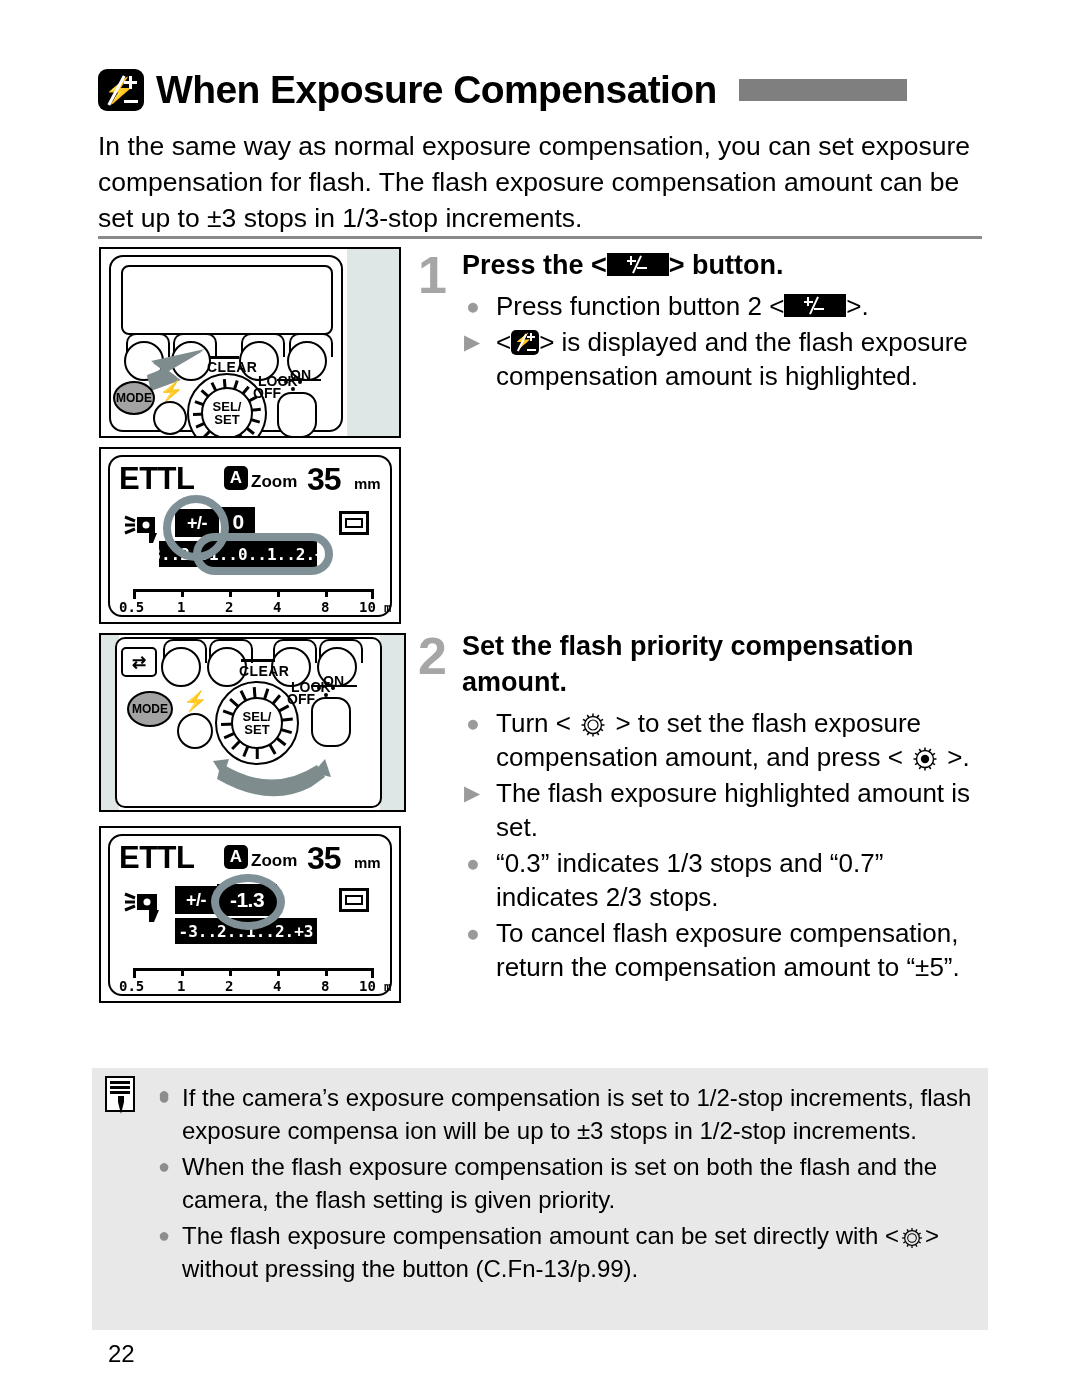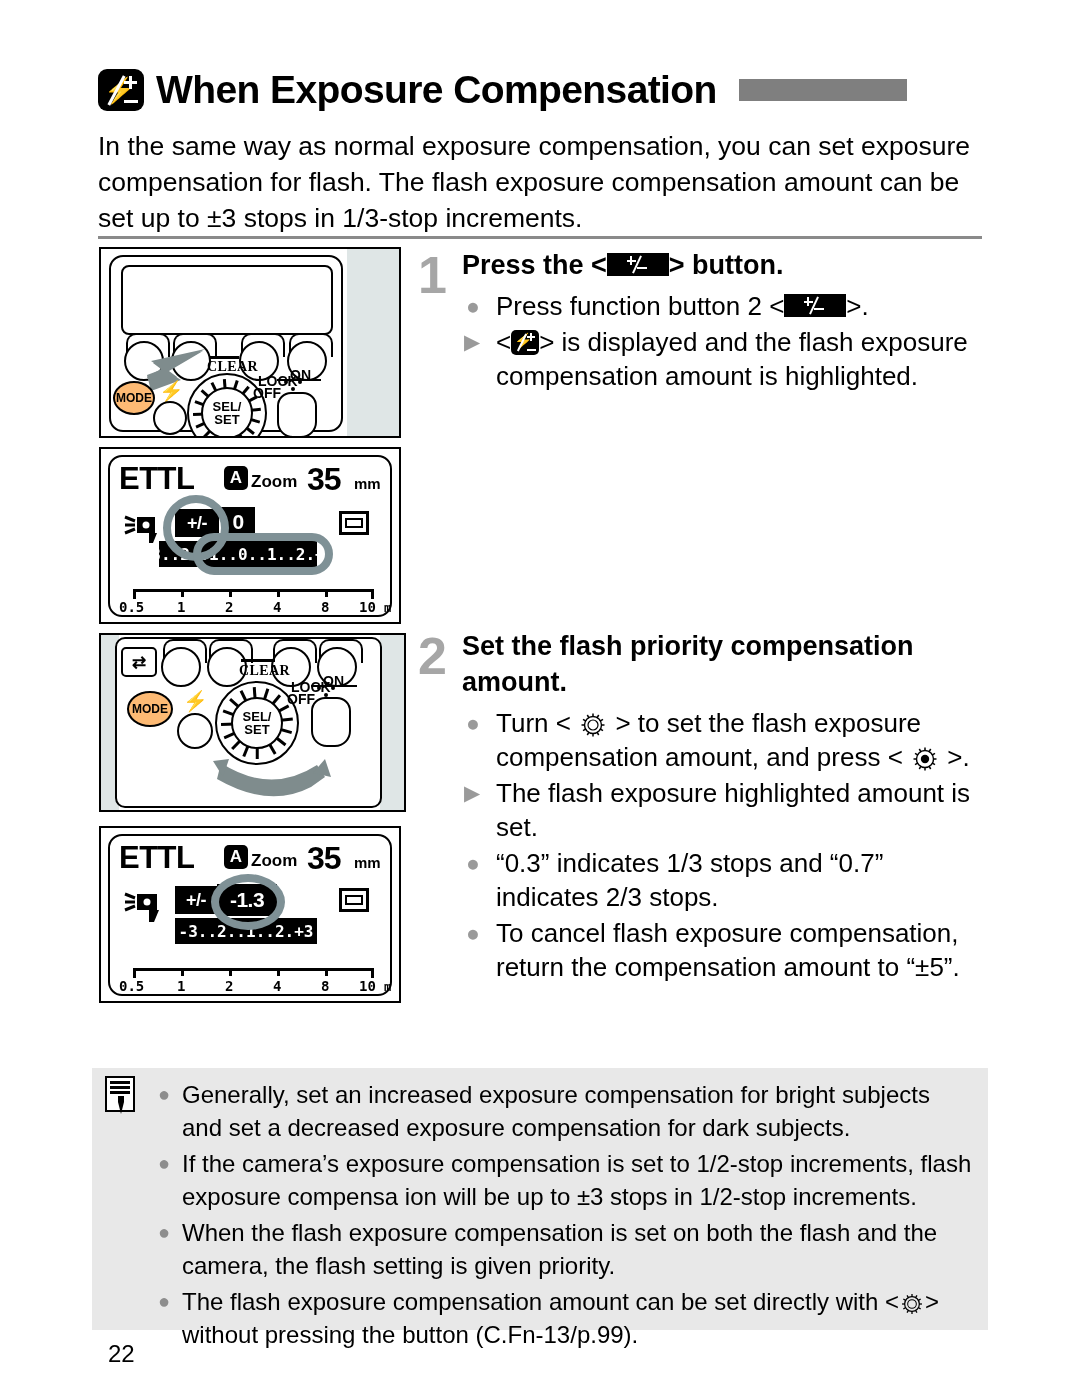--- a/index.html
+++ b/index.html
@@ -155,21 +155,21 @@
   .fb-btncap {
     position: absolute;
     width: 40px; height: 22px;
     border: 2.5px solid #000;
     border-bottom: none;
     border-radius: 10px 10px 0 0;
     background: #fff;
   }
   .fb-clear {
     position: absolute;
-    font-size: 14px; font-weight: bold; letter-spacing: 0.4px; font-family: Liberation Serif, serif;
+    font-size: 14px; font-weight: bold; letter-spacing: 0.4px;
   }
   .fb-clearline {
     position: absolute; height: 2.5px; background: #000;
   }
   .fb-dial {
     position: absolute;
     border: 2.5px solid #000;
     border-radius: 50%;
     background: #fff;
   }
@@ -185,21 +185,21 @@
     border-radius: 50%;
     background: #fff;
     display: flex; flex-direction: column;
     align-items: center; justify-content: center;
     font-size: 13px; font-weight: bold; line-height: 13px;
   }
   .fb-mode {
     position: absolute;
     border: 2.5px solid #000;
     border-radius: 50%;
-    background: #fdba74;
+    background: #a3a3a3;
     display: flex; align-items: center; justify-content: center;
     font-size: 12px; font-weight: bold;
   }
   .fb-lbl { position: absolute; font-size: 14px; font-weight: bold; }
   .fb-switch {
     position: absolute;
     border: 2.5px solid #000;
     border-radius: 14px 14px 16px 16px;
     background: #fff;
   }
@@ -733,21 +733,20 @@
   <svg class="note-icon" viewBox="0 0 34 40">
     <rect x="2" y="1" width="28" height="34" fill="#fff" stroke="#000" stroke-width="2"></rect>
     <rect x="6" y="5" width="20" height="3" fill="#000"></rect>
     <rect x="6" y="10" width="20" height="3" fill="#000"></rect>
     <rect x="6" y="15" width="20" height="3" fill="#000"></rect>
     <path d="M14 20 L20 20 L20 26 L17 38 L14 26 Z" fill="#000"></path>
   </svg>
   <ul class="note-list">
     <li>
       <span class="mk">●</span>
-      <span>Generally, set an increased exposure compensation for bright subjects and set a decreased exposure compensation for dark subjects.</span>
     </li>
     <li>
       <span class="mk">●</span>
       <span>If the camera’s exposure compensation is set to 1/2-stop increments, flash exposure compensa ion will be up to ±3 stops in 1/2-stop increments.</span>
     </li>
     <li>
       <span class="mk">●</span>
       <span>When the flash exposure compensation is set on both the flash and the camera, the flash setting is given priority.</span>
     </li>
     <li>

